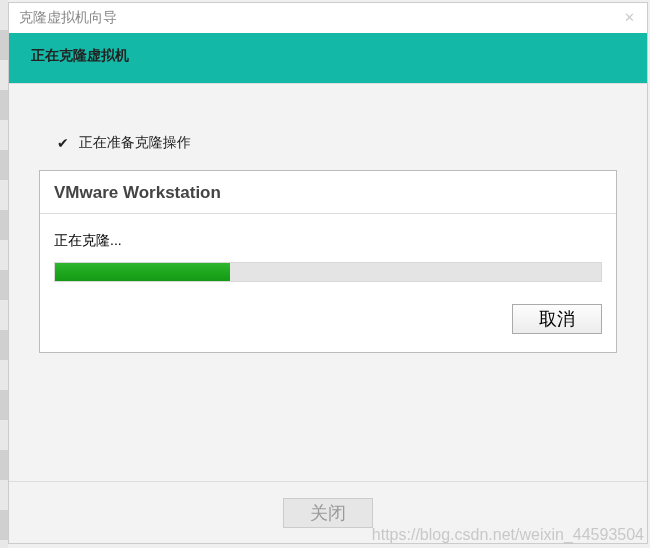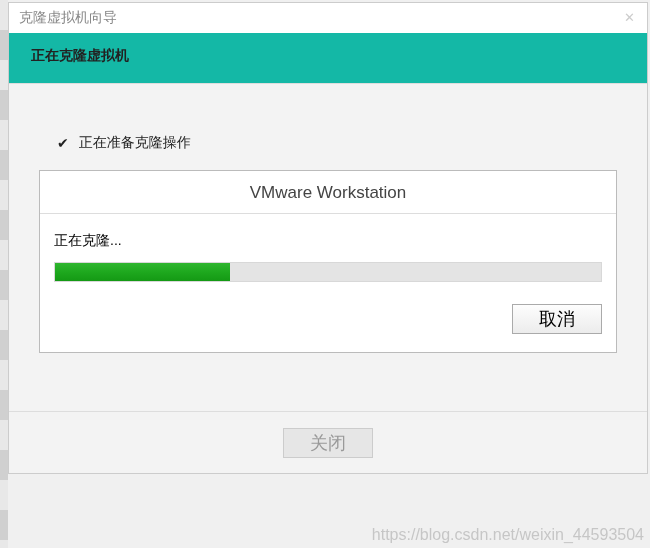--- a/index.html
+++ b/index.html
@@ -10,21 +10,21 @@
     body {
       font-family: "Microsoft YaHei", "Segoe UI", Tahoma, sans-serif;
       background: #f0f0f0;
       width: 650px;
       height: 548px;
       overflow: hidden;
       position: relative;
     }
     .window {
       width: 640px;
-      height: 472px;
+      height: 542px;
       background: #ffffff;
       border: 1px solid #cccccc;
       position: relative;
       margin-left: 8px;
       margin-top: 2px;
       display: flex;
       flex-direction: column;
     }
     .left-edge {
       position: absolute;
@@ -91,25 +91,24 @@
       color: #222;
     }
     .inner-dialog {
       background: #ffffff;
       border: 1px solid #bbbbbb;
       padding: 0 0 18px 0;
       margin: 0 0 0 0;
     }
     .inner-title {
       font-size: 17px;
-      font-weight: normal;
+      font-weight: bold;
       color: #444444;
       padding: 12px 14px 10px 14px;
       border-bottom: 1px solid #dddddd;
-      text-align: center;
     }
     .cloning-row {
       padding: 18px 14px 8px 14px;
       font-size: 14px;
       color: #000000;
     }
     .progress-track {
       height: 20px;
       background: #e4e4e4;
       border: 1px solid #d8d8d8;

